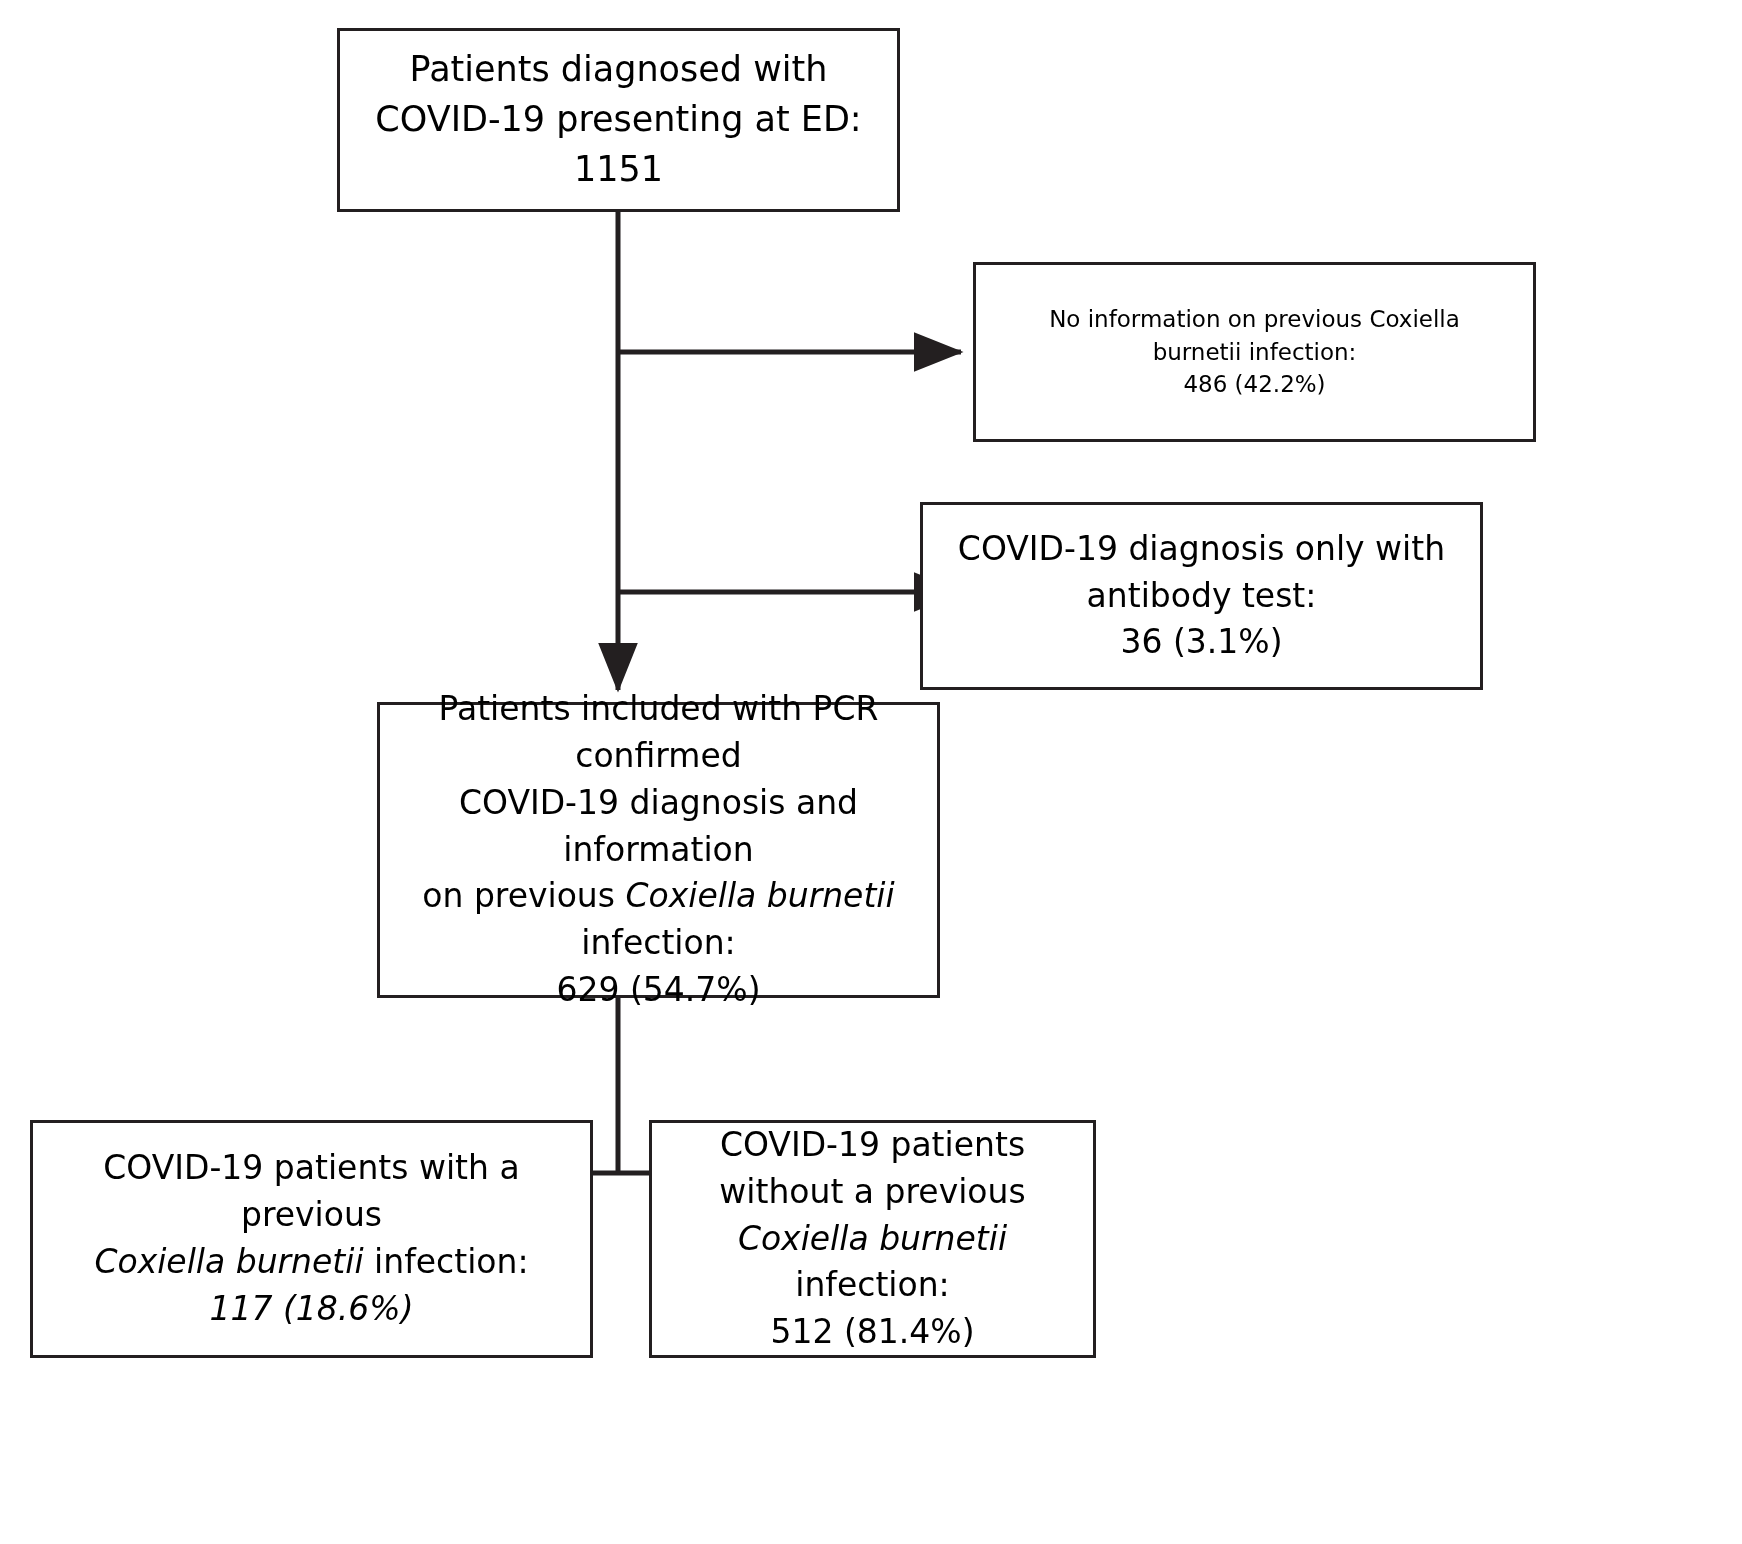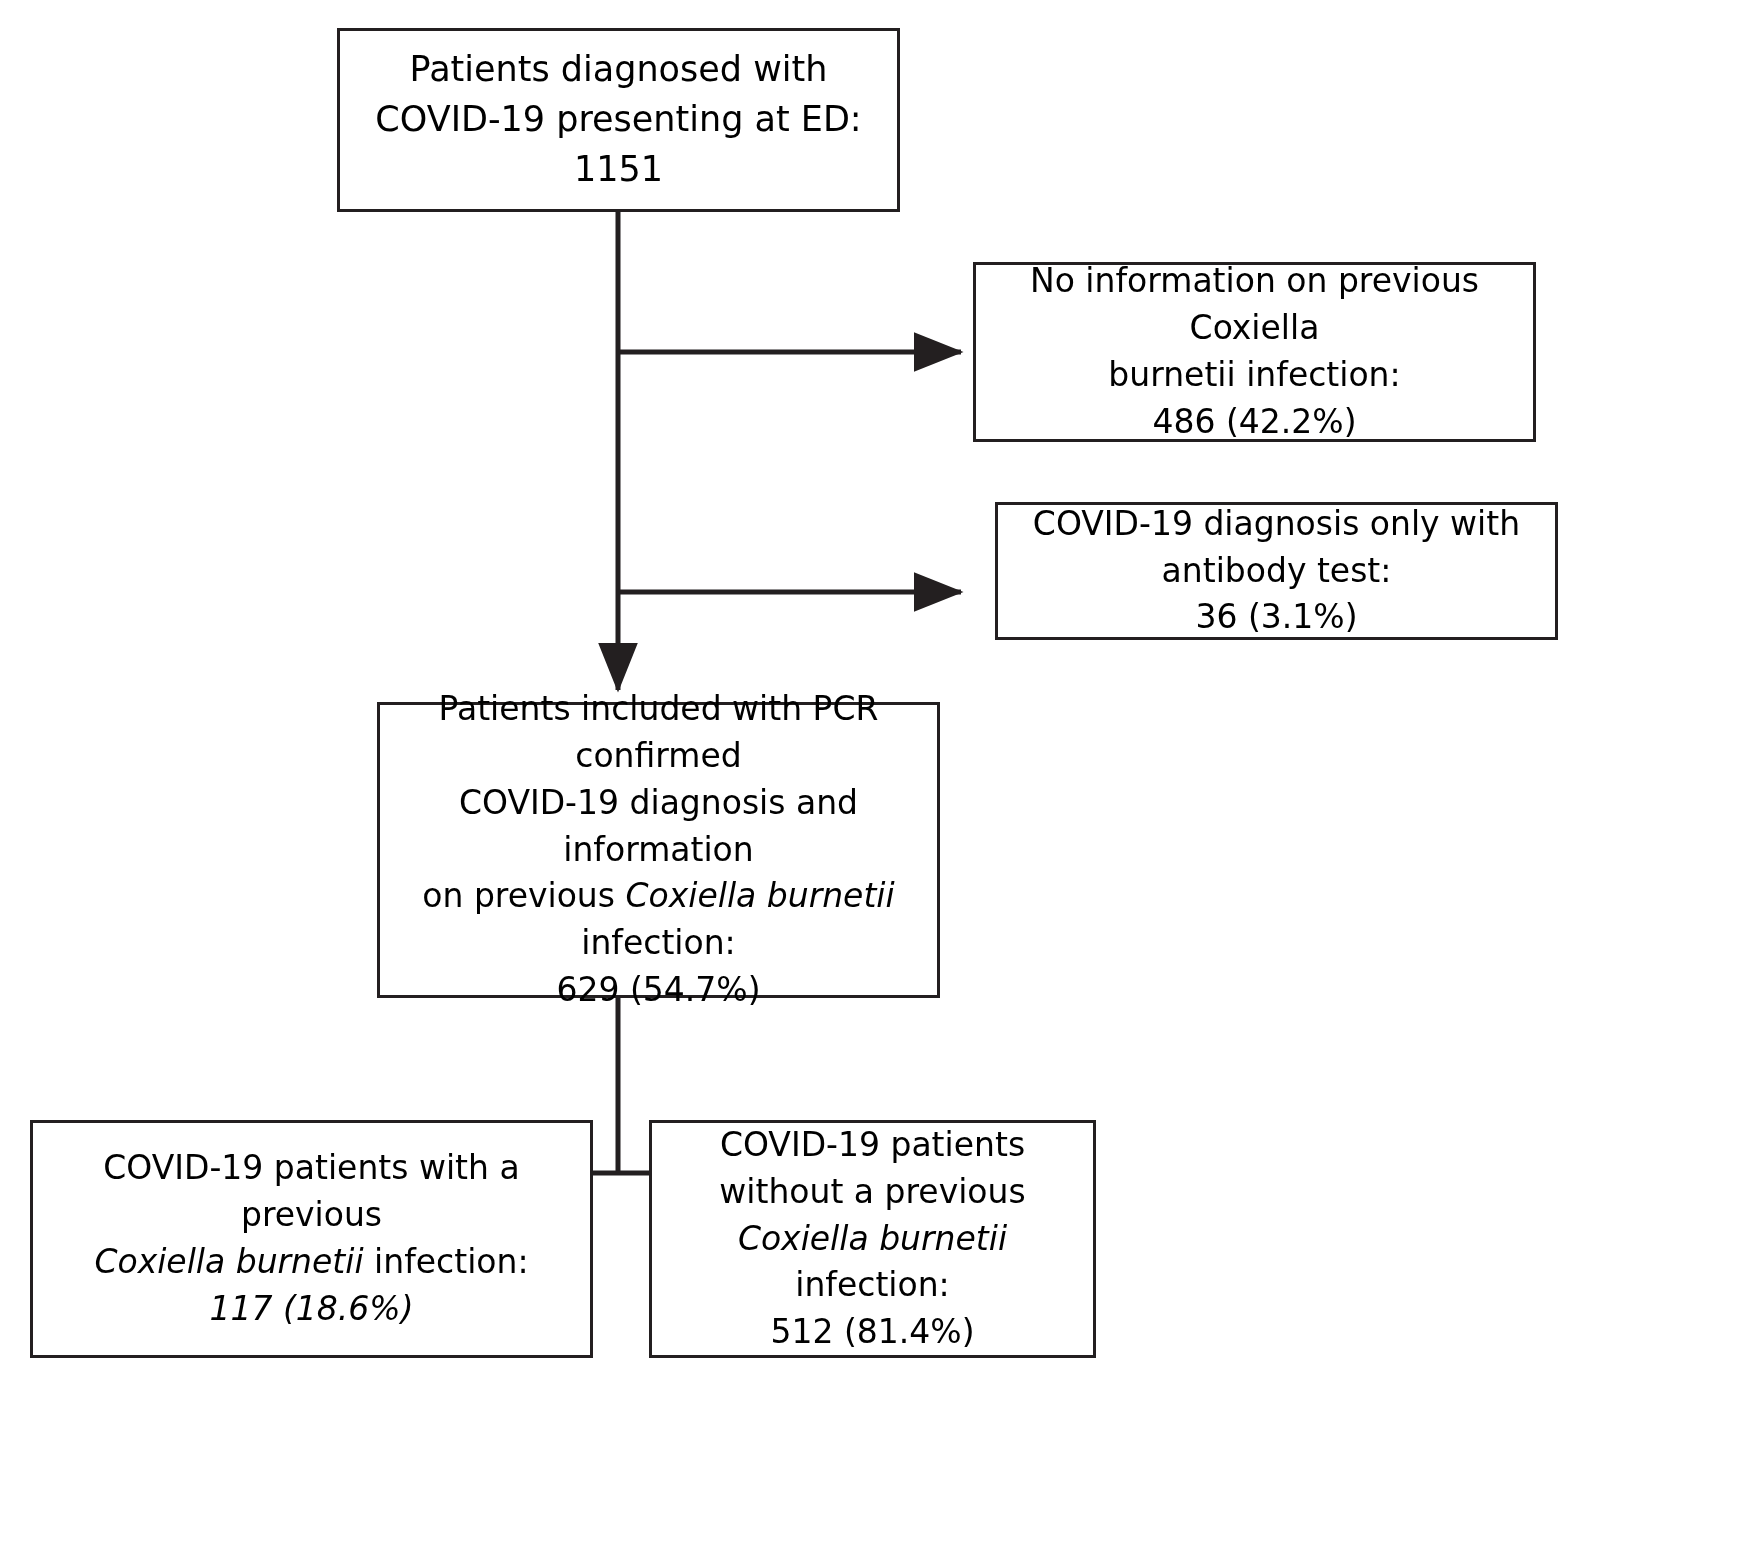--- a/index.html
+++ b/index.html
@@ -33,22 +33,22 @@
     padding: 0 4px;
     box-sizing: border-box;
   }
   .line {
     display: block;
   }
   .it { font-style: italic; }
 
   
   #box-top        { left: 337px;  top: 28px;   width: 563px;  height: 184px;  font-size: 35px; }
-  #box-excl-1     { left: 973px;  top: 262px;  width: 563px;  height: 180px;  font-size: 33px; }
-  #box-excl-2     { left: 995px;  top: 502px;  width: 563px;  height: 138px;  font-size: 33px; }
+  #box-excl-1     { left: 973px;  top: 262px;  width: 563px;  height: 180px;  font-size: 23px; }
+  #box-excl-2     { left: 920px;  top: 502px;  width: 563px;  height: 188px;  font-size: 33px; }
   #box-included   { left: 337px;  top: 702px;  width: 563px;  height: 296px;  font-size: 33px; margin-left: 40px; }
   #box-prev-yes   { left: 30px;   top: 1120px; width: 563px;  height: 238px;  font-size: 33px; text-align: center; }
   #box-prev-no    { left: 649px;  top: 1120px; width: 447px;  height: 238px;  font-size: 33px; }
 
   #flow-svg {
     position: absolute;
     left: 0; top: 0;
     width: 1742px;
     height: 1544px;
     pointer-events: none;

